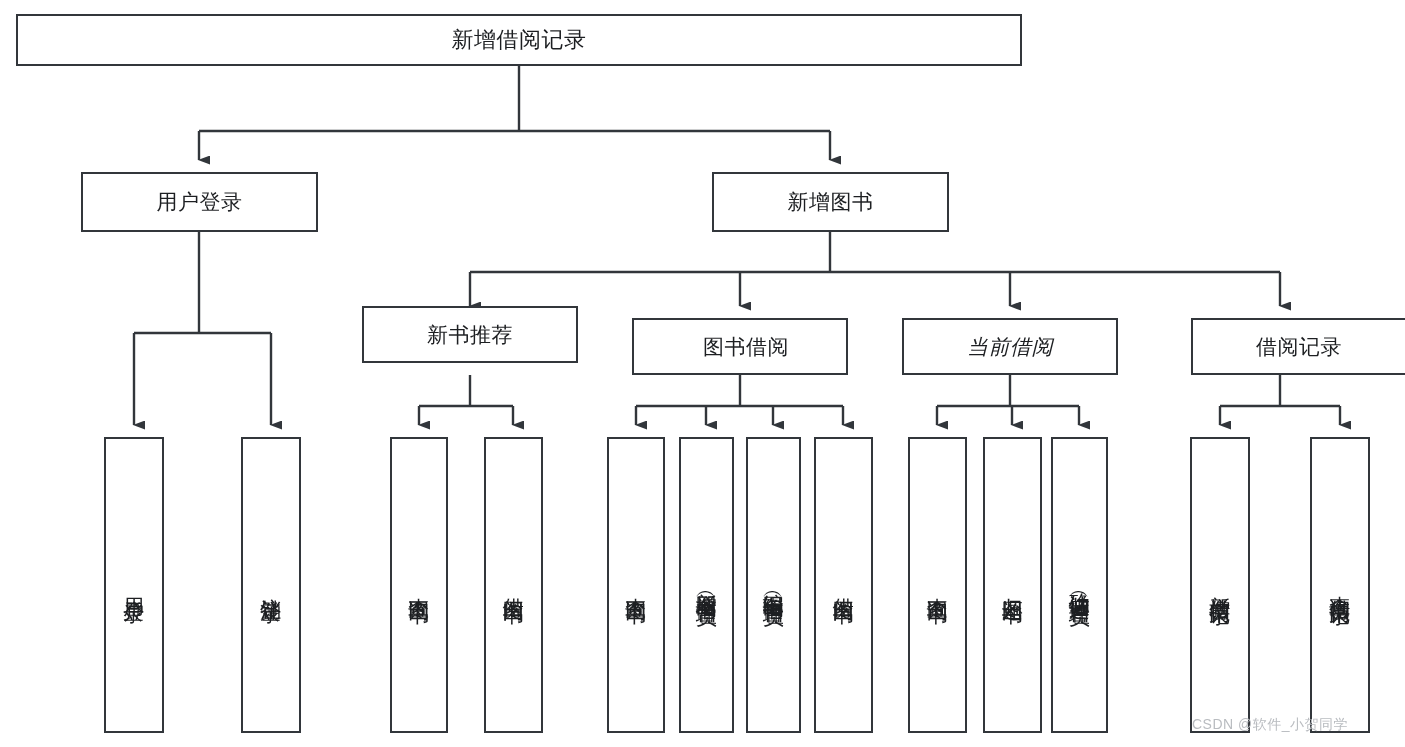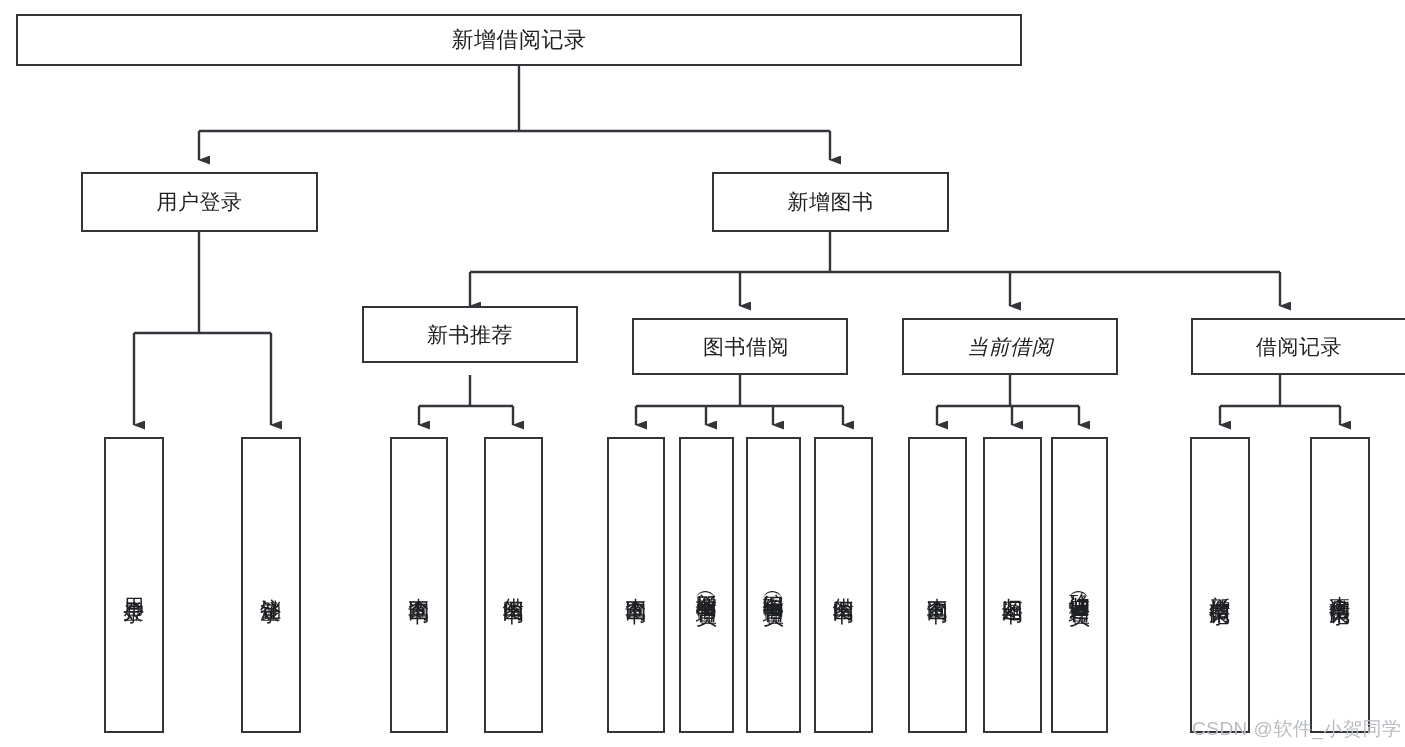--- a/index.html
+++ b/index.html
@@ -50,21 +50,21 @@
     text-orientation: upright;
     white-space: normal;
     letter-spacing: 2px;
     font-size: 21px;
     max-height: 100%;
     text-align: center;
   }
   #title-node .lbl { font-size: 22px; }
   #watermark {
     position: absolute;
-    font-size: 19px;
+    font-size: 14px;
     color: #b9bcc0;
     white-space: nowrap;
     letter-spacing: 0.5px;
   }
 </style>
 </head>
 <body>
 
 <div id="canvas">
 

